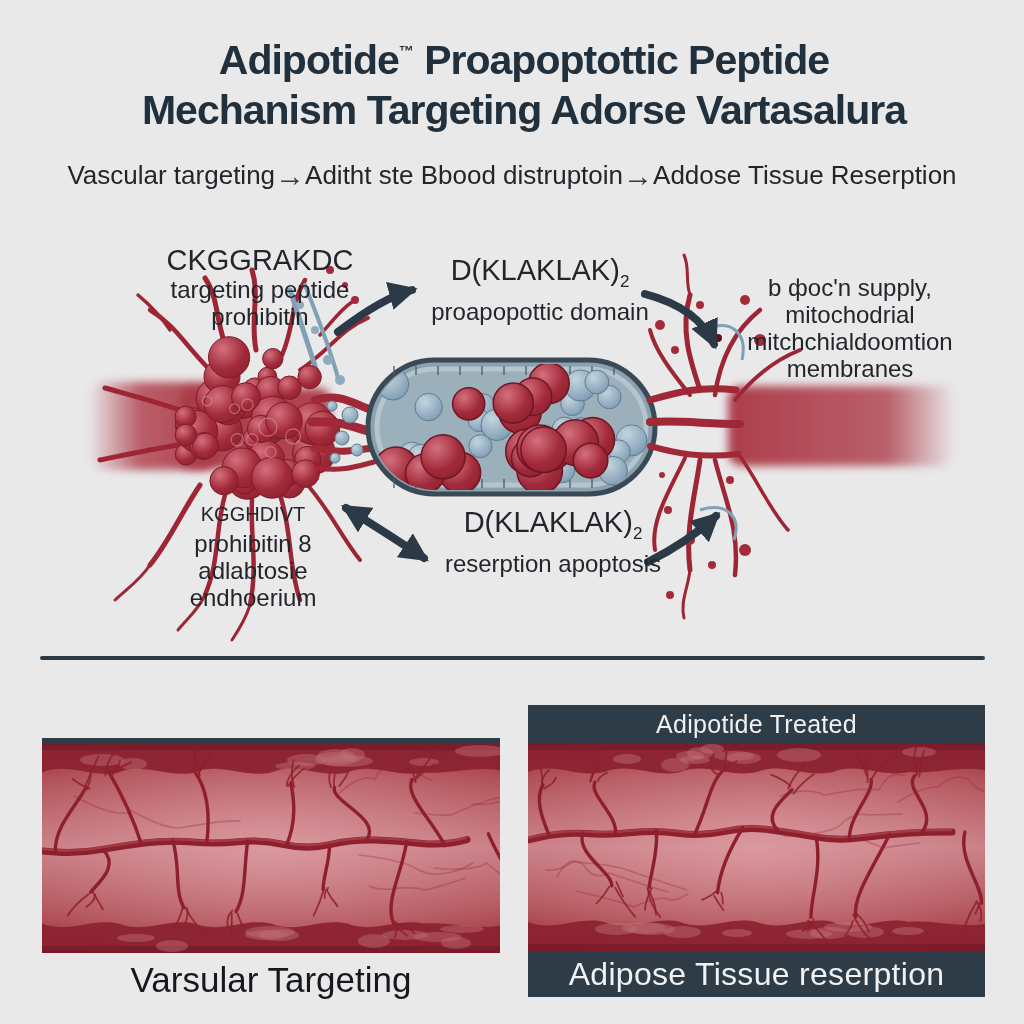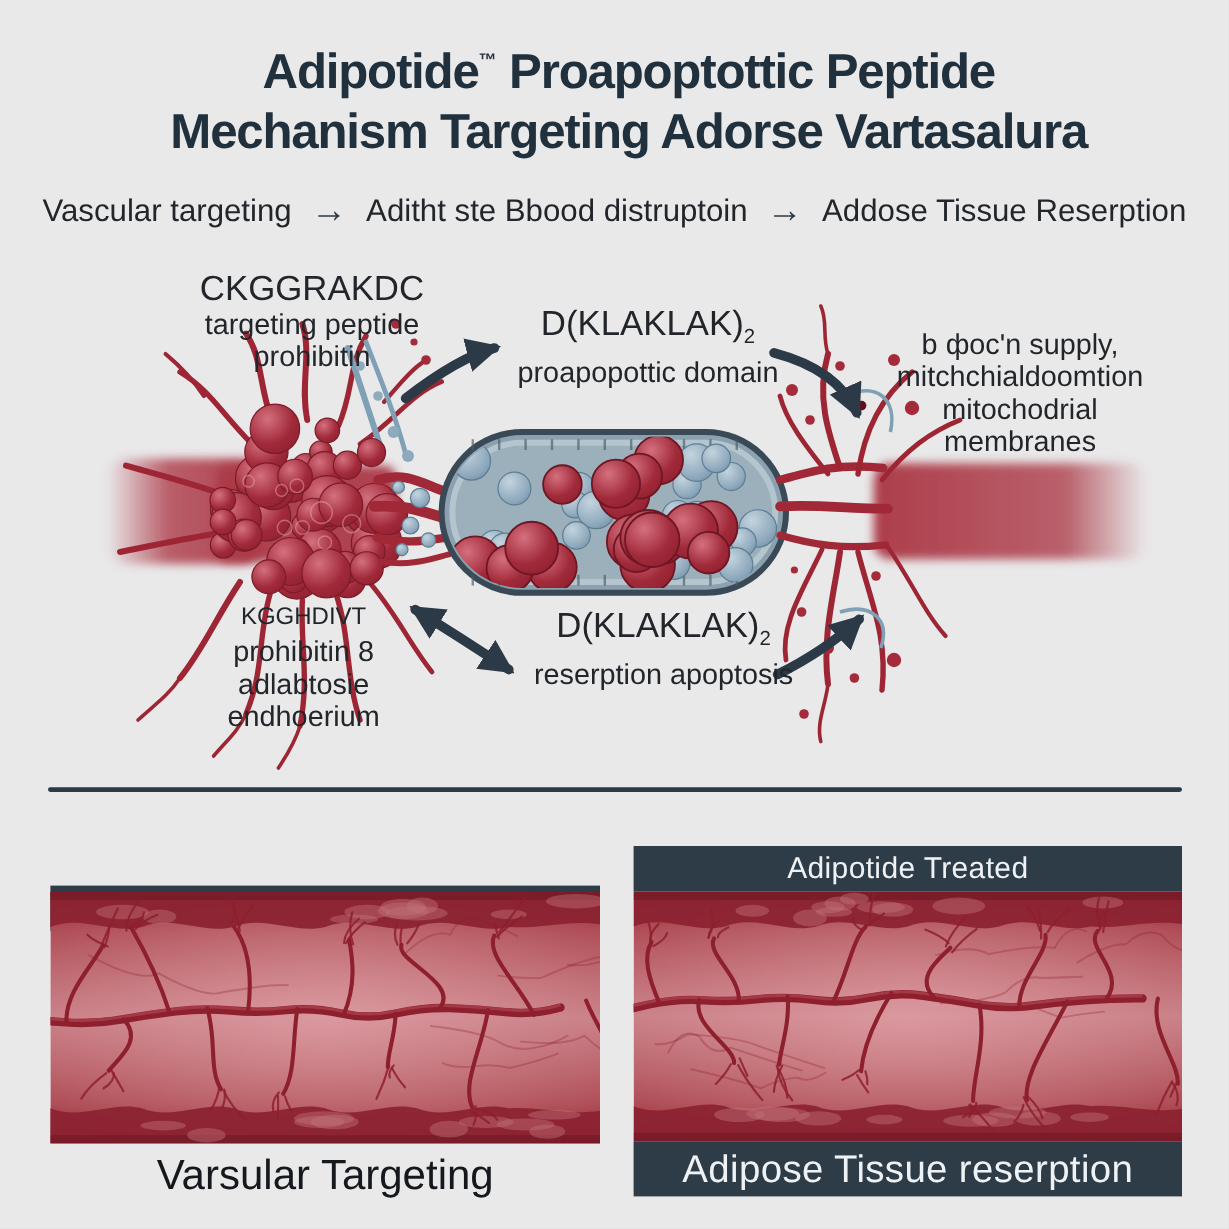--- a/index.html
+++ b/index.html
@@ -8,21 +8,21 @@
     --blue:#8fa9bd; --cap-fill:#8ba1af; --cap-out:#394a56; --cap-rim:#b9cad2;
     --hdr:#2e3c47; --hdr-text:#eef2f4; --divider:#2b3a45; --pv:#8e1f2d;
   }
   html,body{margin:0;padding:0;}
   body{font-family:"Liberation Sans",sans-serif;background:#d7d7d9;}
   #stage{position:relative;width:1024px;height:1024px;background:var(--bg);overflow:hidden;}
   .title-wrap{position:absolute;top:26px;left:12px;width:1024px;text-align:center;color:var(--title);
     font-weight:700;font-size:41px;line-height:50px;letter-spacing:-1px;}
   .title-wrap sup{font-size:15px;vertical-align:18px;letter-spacing:0;}
   .flow-row{position:absolute;top:160px;left:0;width:1024px;display:flex;justify-content:center;
-    align-items:center;gap:16px;color:var(--ink);font-size:26px;}
+    align-items:center;color:var(--ink);font-size:26px;}
   .flow-arrow{color:var(--arrow);font-size:30px;font-weight:700;line-height:26px;}
   .dlabel{position:absolute;text-align:center;color:var(--ink);}
   .dlabel .big{font-size:29px;line-height:32px;font-weight:500;}
   .dlabel .med{font-size:24px;line-height:27px;}
   .dlabel sub{font-size:17px;}
   #diagram-svg{position:absolute;top:210px;left:0;}
   .divider{position:absolute;left:40px;top:656px;width:945px;height:4px;background:var(--divider);border-radius:2px;}
   .panel-header{position:absolute;height:38px;background:var(--hdr);color:var(--hdr-text);
     font-size:25px;line-height:38px;text-align:center;letter-spacing:.3px;}
   .panel-img{position:absolute;display:block;}
@@ -307,33 +307,33 @@
       </g>
 
     <g stroke="var(--arrow)" stroke-width="8" fill="none" stroke-linecap="round">
       <path d="M338 122 Q382 88 412 80" marker-end="url(#ah)"></path>
       <path d="M645 84 Q698 98 714 134" marker-end="url(#ah)"></path>
       <path d="M346 298 Q388 324 424 348" marker-start="url(#ah)" marker-end="url(#ah)"></path>
       <path d="M648 352 Q688 332 716 306" marker-end="url(#ah)"></path>
     </g>
   </svg>
 
-  <div class="dlabel" style="left:110px;top:225px;width:300px;">
+  <div class="dlabel" style="left:110px;top:244px;width:300px;">
     <div class="big">CKGGRAKDC</div>
     <div class="med">targeting peptide</div>
     <div class="med">prohibitin</div>
   </div>
   <div class="dlabel" style="left:390px;top:254px;width:300px;">
     <div class="big"><span>D(KLAKLAK)</span><sub>2</sub></div>
     <div class="med">proapopottic domain</div>
   </div>
   <div class="dlabel" style="left:716px;top:274px;width:268px;">
     <div class="med">b фoc'n supply,</div>
+    <div class="med">mitochodrial</div>
     <div class="med">mitchchialdoomtion</div>
-    <div class="med">mitochodrial</div>
     <div class="med">membranes</div>
   </div>
   <div class="dlabel" style="left:128px;top:498px;width:250px;">
     <div class="big" style="font-size:20px;">KGGHDIVT</div>
     <div class="med">prohibitin 8</div>
     <div class="med">adlabtosie</div>
     <div class="med">endhoerium</div>
   </div>
   <div class="dlabel" style="left:398px;top:506px;width:310px;">
     <div class="big"><span>D(KLAKLAK)</span><sub>2</sub></div>

